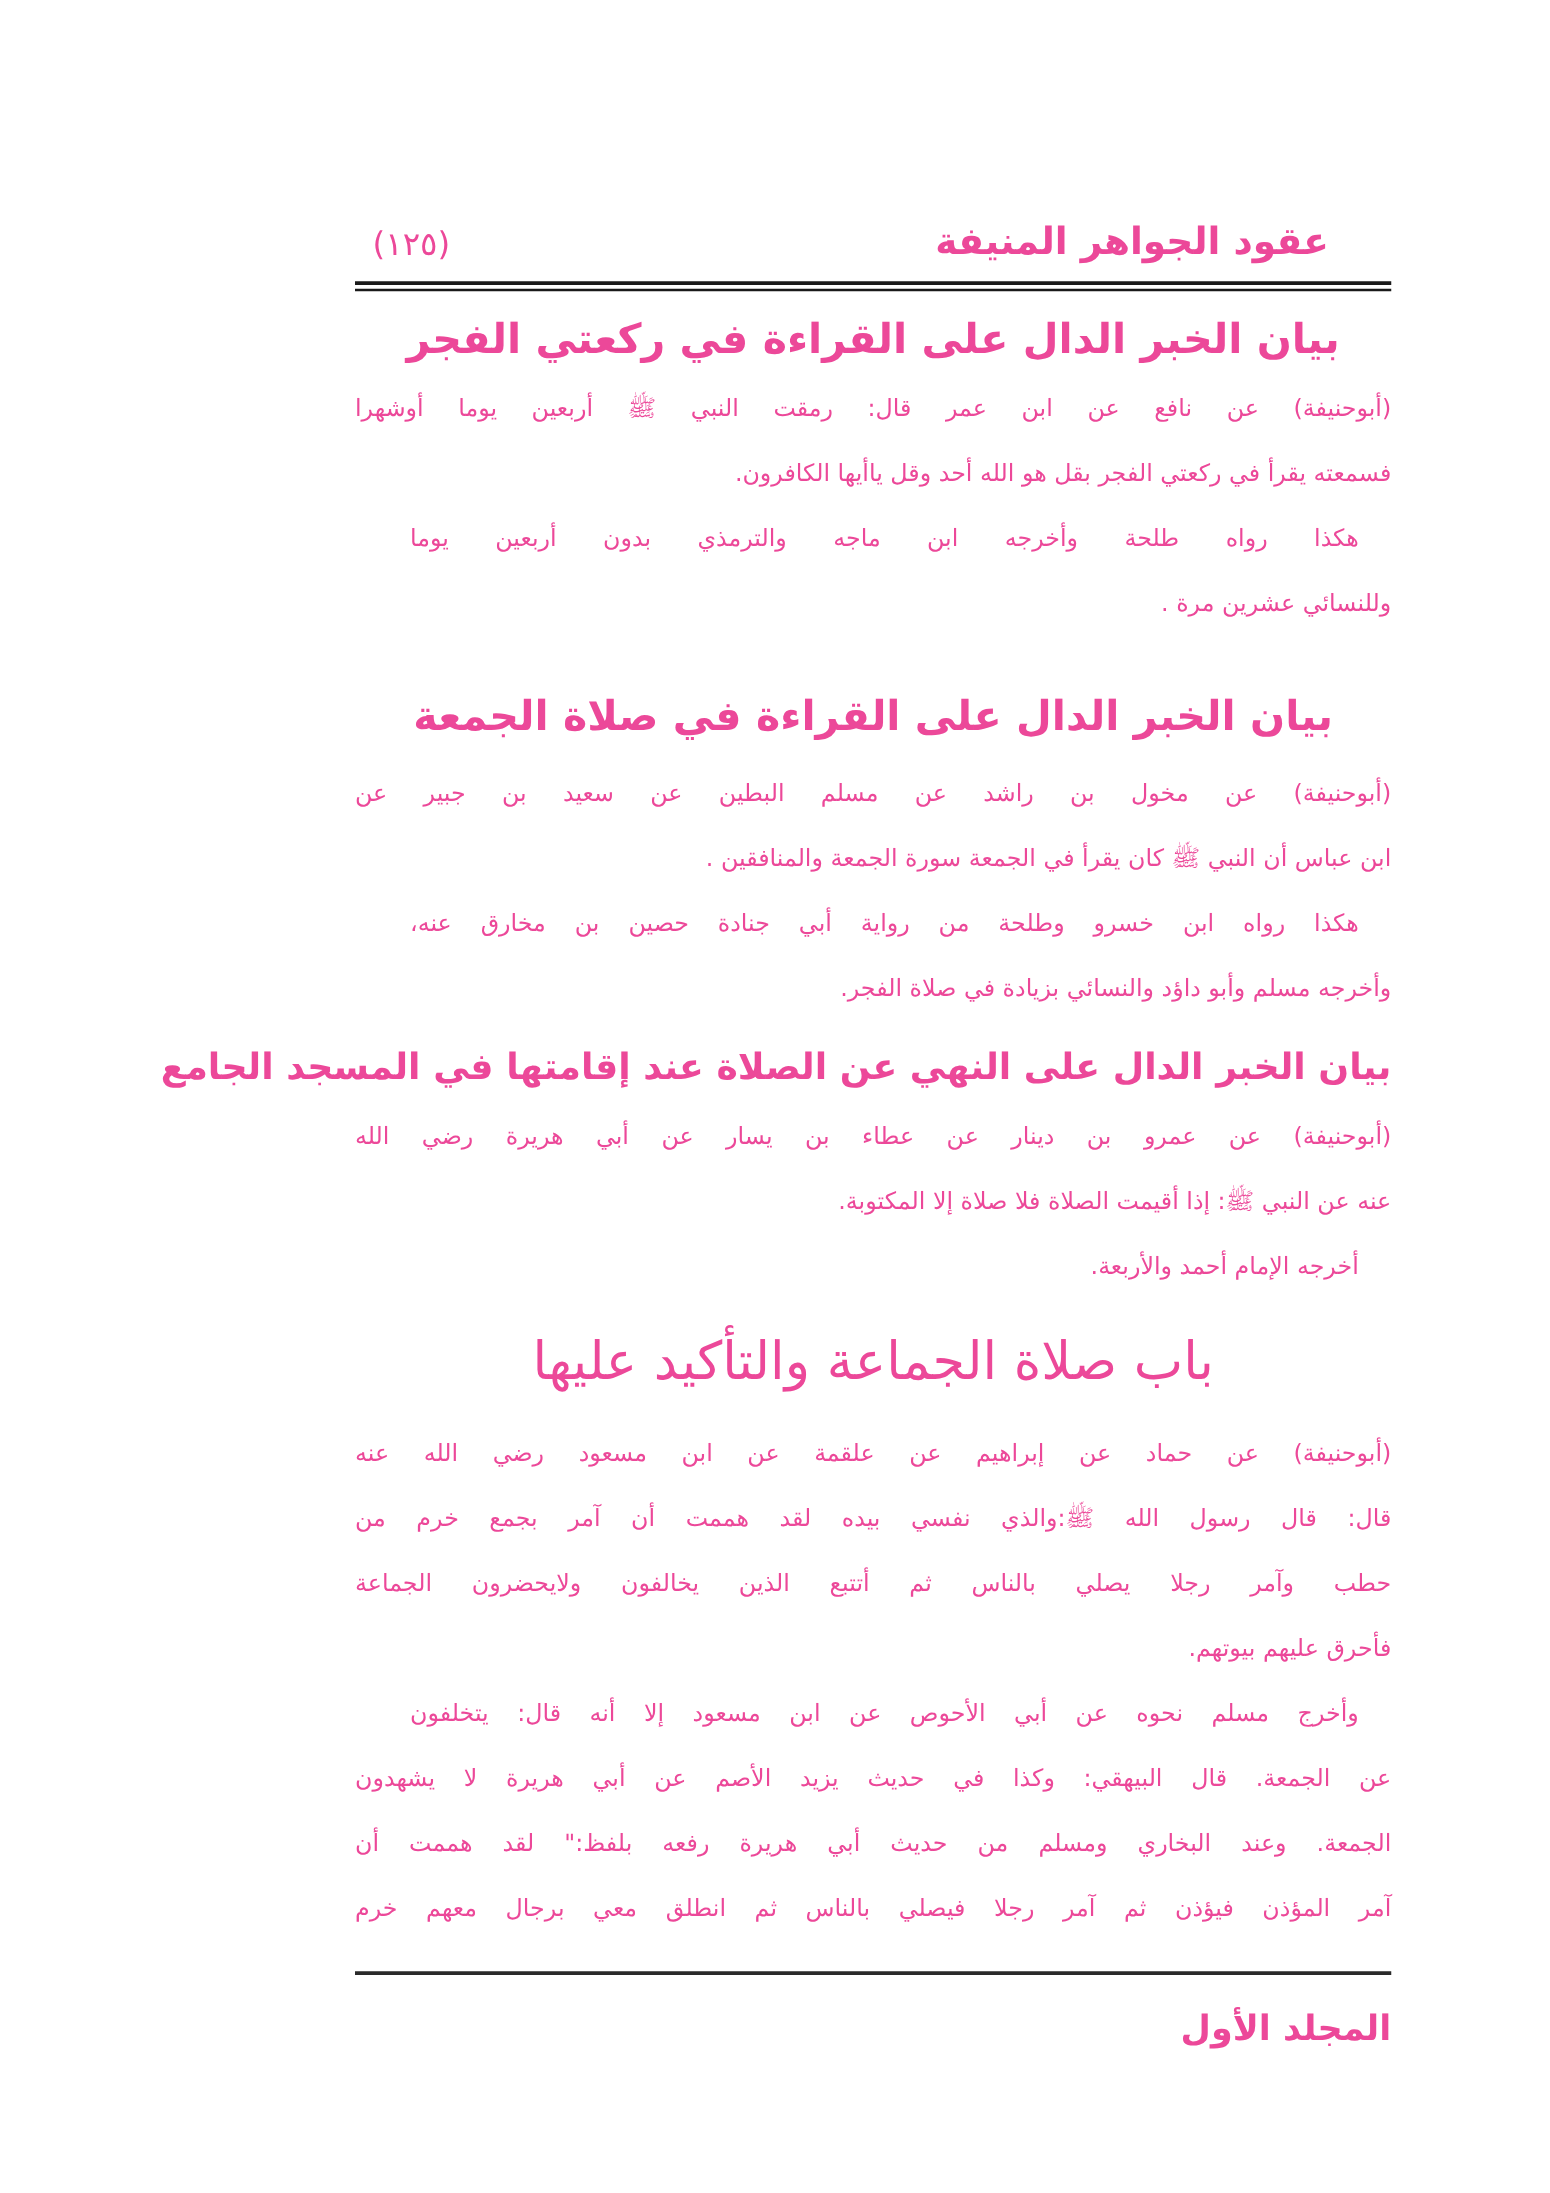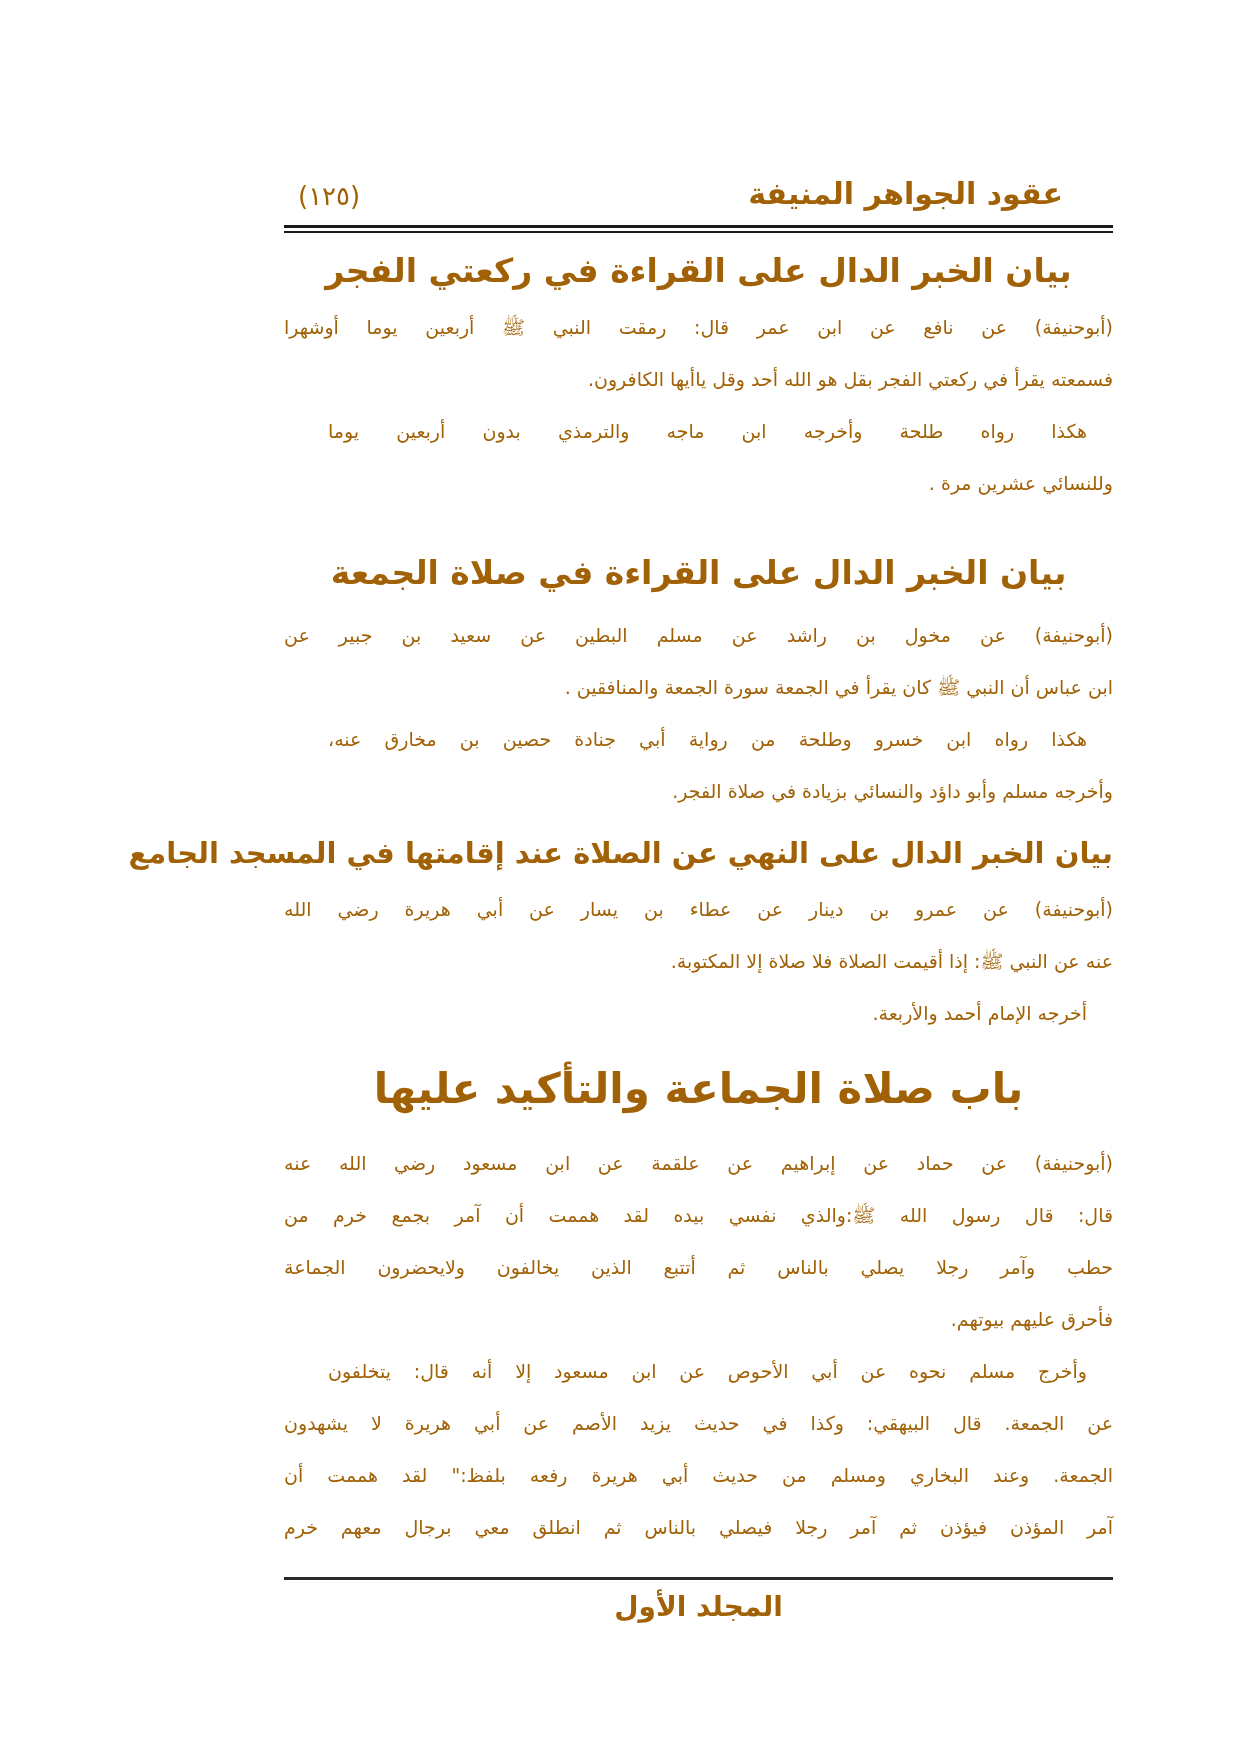--- a/index.html
+++ b/index.html
@@ -2,21 +2,21 @@
 <html lang="ar" dir="rtl"><head>
 <meta charset="utf-8">
 <style>
   html, body { margin: 0; padding: 0; background: #ffffff; }
 
   .page {
     position: relative;
     width: 1184px;
     height: 1754px;
     background: #ffffff;
-    color: #a16207;
+    color: #ec4899;
     direction: rtl;
     font-family: "DejaVu Sans", sans-serif;
     overflow: hidden;
   }
 
   .content {
     position: absolute;
     left: 228px;
     top: 0;
     width: 829px;
@@ -46,21 +46,21 @@
     font-weight: bold;
     text-align: center;
     line-height: 48px;
     margin: 14px 0 6px;
   }
   .sech.mt-lg { margin-top: 40px; margin-bottom: 12px; }
   .sech.small { font-size: 29px; line-height: 44px; margin-bottom: 8px; white-space: nowrap; }
 
   .babh {
     font-size: 42px;
-    font-weight: bold;
+    font-weight: normal;
     text-align: center;
     line-height: 60px;
     margin: 20px 0 18px;
   }
 
   
   .para { margin: 0; }
   .tline {
     font-size: 19px;
     line-height: 52px;
@@ -71,24 +71,24 @@
 
   
   .pfooter {
     position: absolute;
     left: 228px;
     top: 1577px;
     width: 829px;
   }
   .frule { border-top: 3px solid #2a2a2a; }
   .vol {
-    text-align: center;
+    text-align: right;
     font-weight: bold;
     font-size: 28px;
-    padding-top: 10px;
+    padding-top: 26px;
   }
 </style>
 </head>
 <body>
 
 <div class="page">
   <div class="content">
 
     <div class="pheader">
       <span class="pnum">(١٢٥)</span>

